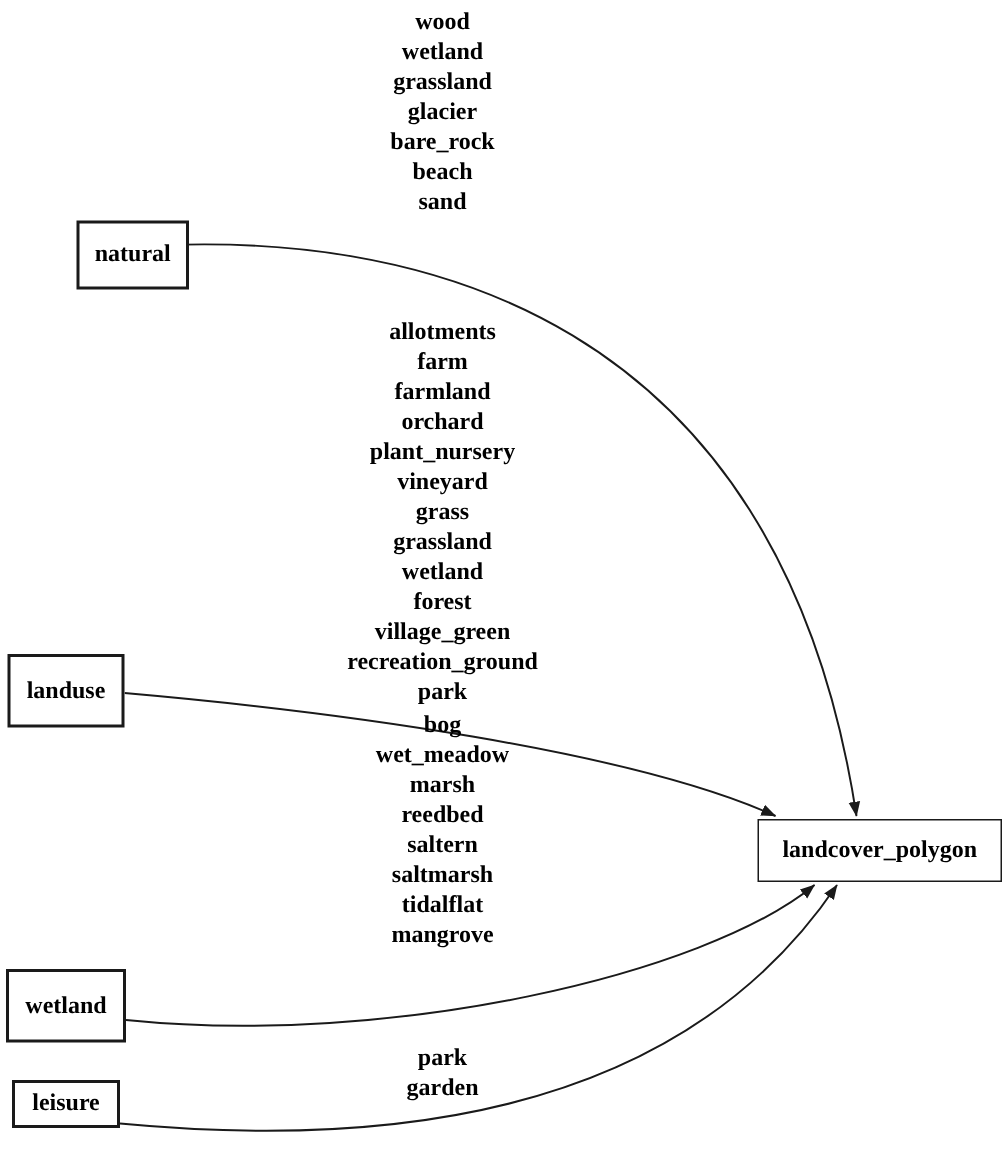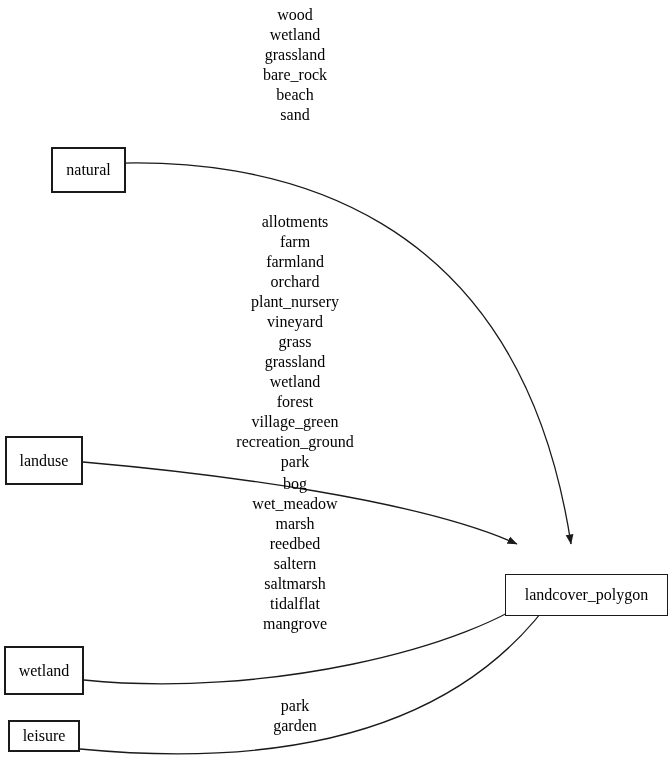--- a/index.html
+++ b/index.html
@@ -4,20 +4,21 @@
 <style>
   html, body { margin: 0; padding: 0; background: #ffffff; }
   #graph-canvas {
     position: relative;
     width: 672px;
     height: 773px;
     background: #ffffff;
     font-family: "Liberation Serif", "DejaVu Serif", serif;
     color: #000000;
     overflow: hidden;
+    font-weight: bold;
   }
   #edge-layer {
     position: absolute;
     left: 0; top: 0;
     width: 672px; height: 773px;
   }
   #edge-layer path.edge {
     fill: none;
     stroke: #1a1a1a;
     stroke-width: 1.3px;
@@ -26,21 +27,21 @@
     position: absolute;
     box-sizing: border-box;
     border: 2px solid #1a1a1a;
     background: #ffffff;
     display: flex;
     align-items: center;
     justify-content: center;
     font-size: 16px;
     white-space: nowrap;
   }
-  .node--thin { border-width: 1px; margin-top: 28px; }
+  .node--thin { border-width: 1px; }
   .edge-labels {
     position: absolute;
     width: 200px;
     text-align: center;
     font-size: 16px;
     line-height: 20px;
   }
   .edge-labels .edge-label { height: 20px; white-space: nowrap; }
 </style>
 </head>
@@ -57,20 +58,21 @@
     <path class="edge" d="M 82 165 C 280 150, 520 210, 571 544" marker-end="url(#arrow)"></path>
     <path class="edge" d="M 83 462 C 220 474, 420 500, 517 544" marker-end="url(#arrow)"></path>
     <path class="edge" d="M 84 680 C 260 698, 470 650, 543 590" marker-end="url(#arrow)"></path>
     <path class="edge" d="M 80 749 C 280 768, 460 735, 558 590" marker-end="url(#arrow)"></path>
   </svg>
 
   <div class="edge-labels" style="left:195px; top:5px;">
     <div class="edge-label">wood</div>
     <div class="edge-label">wetland</div>
     <div class="edge-label">grassland</div>
+    <div class="edge-label">glacier</div>
     <div class="edge-label">bare_rock</div>
     <div class="edge-label">beach</div>
     <div class="edge-label">sand</div>
   </div>
 
   <div class="edge-labels" style="left:195px; top:212px;">
     <div class="edge-label">allotments</div>
     <div class="edge-label">farm</div>
     <div class="edge-label">farmland</div>
     <div class="edge-label">orchard</div>

